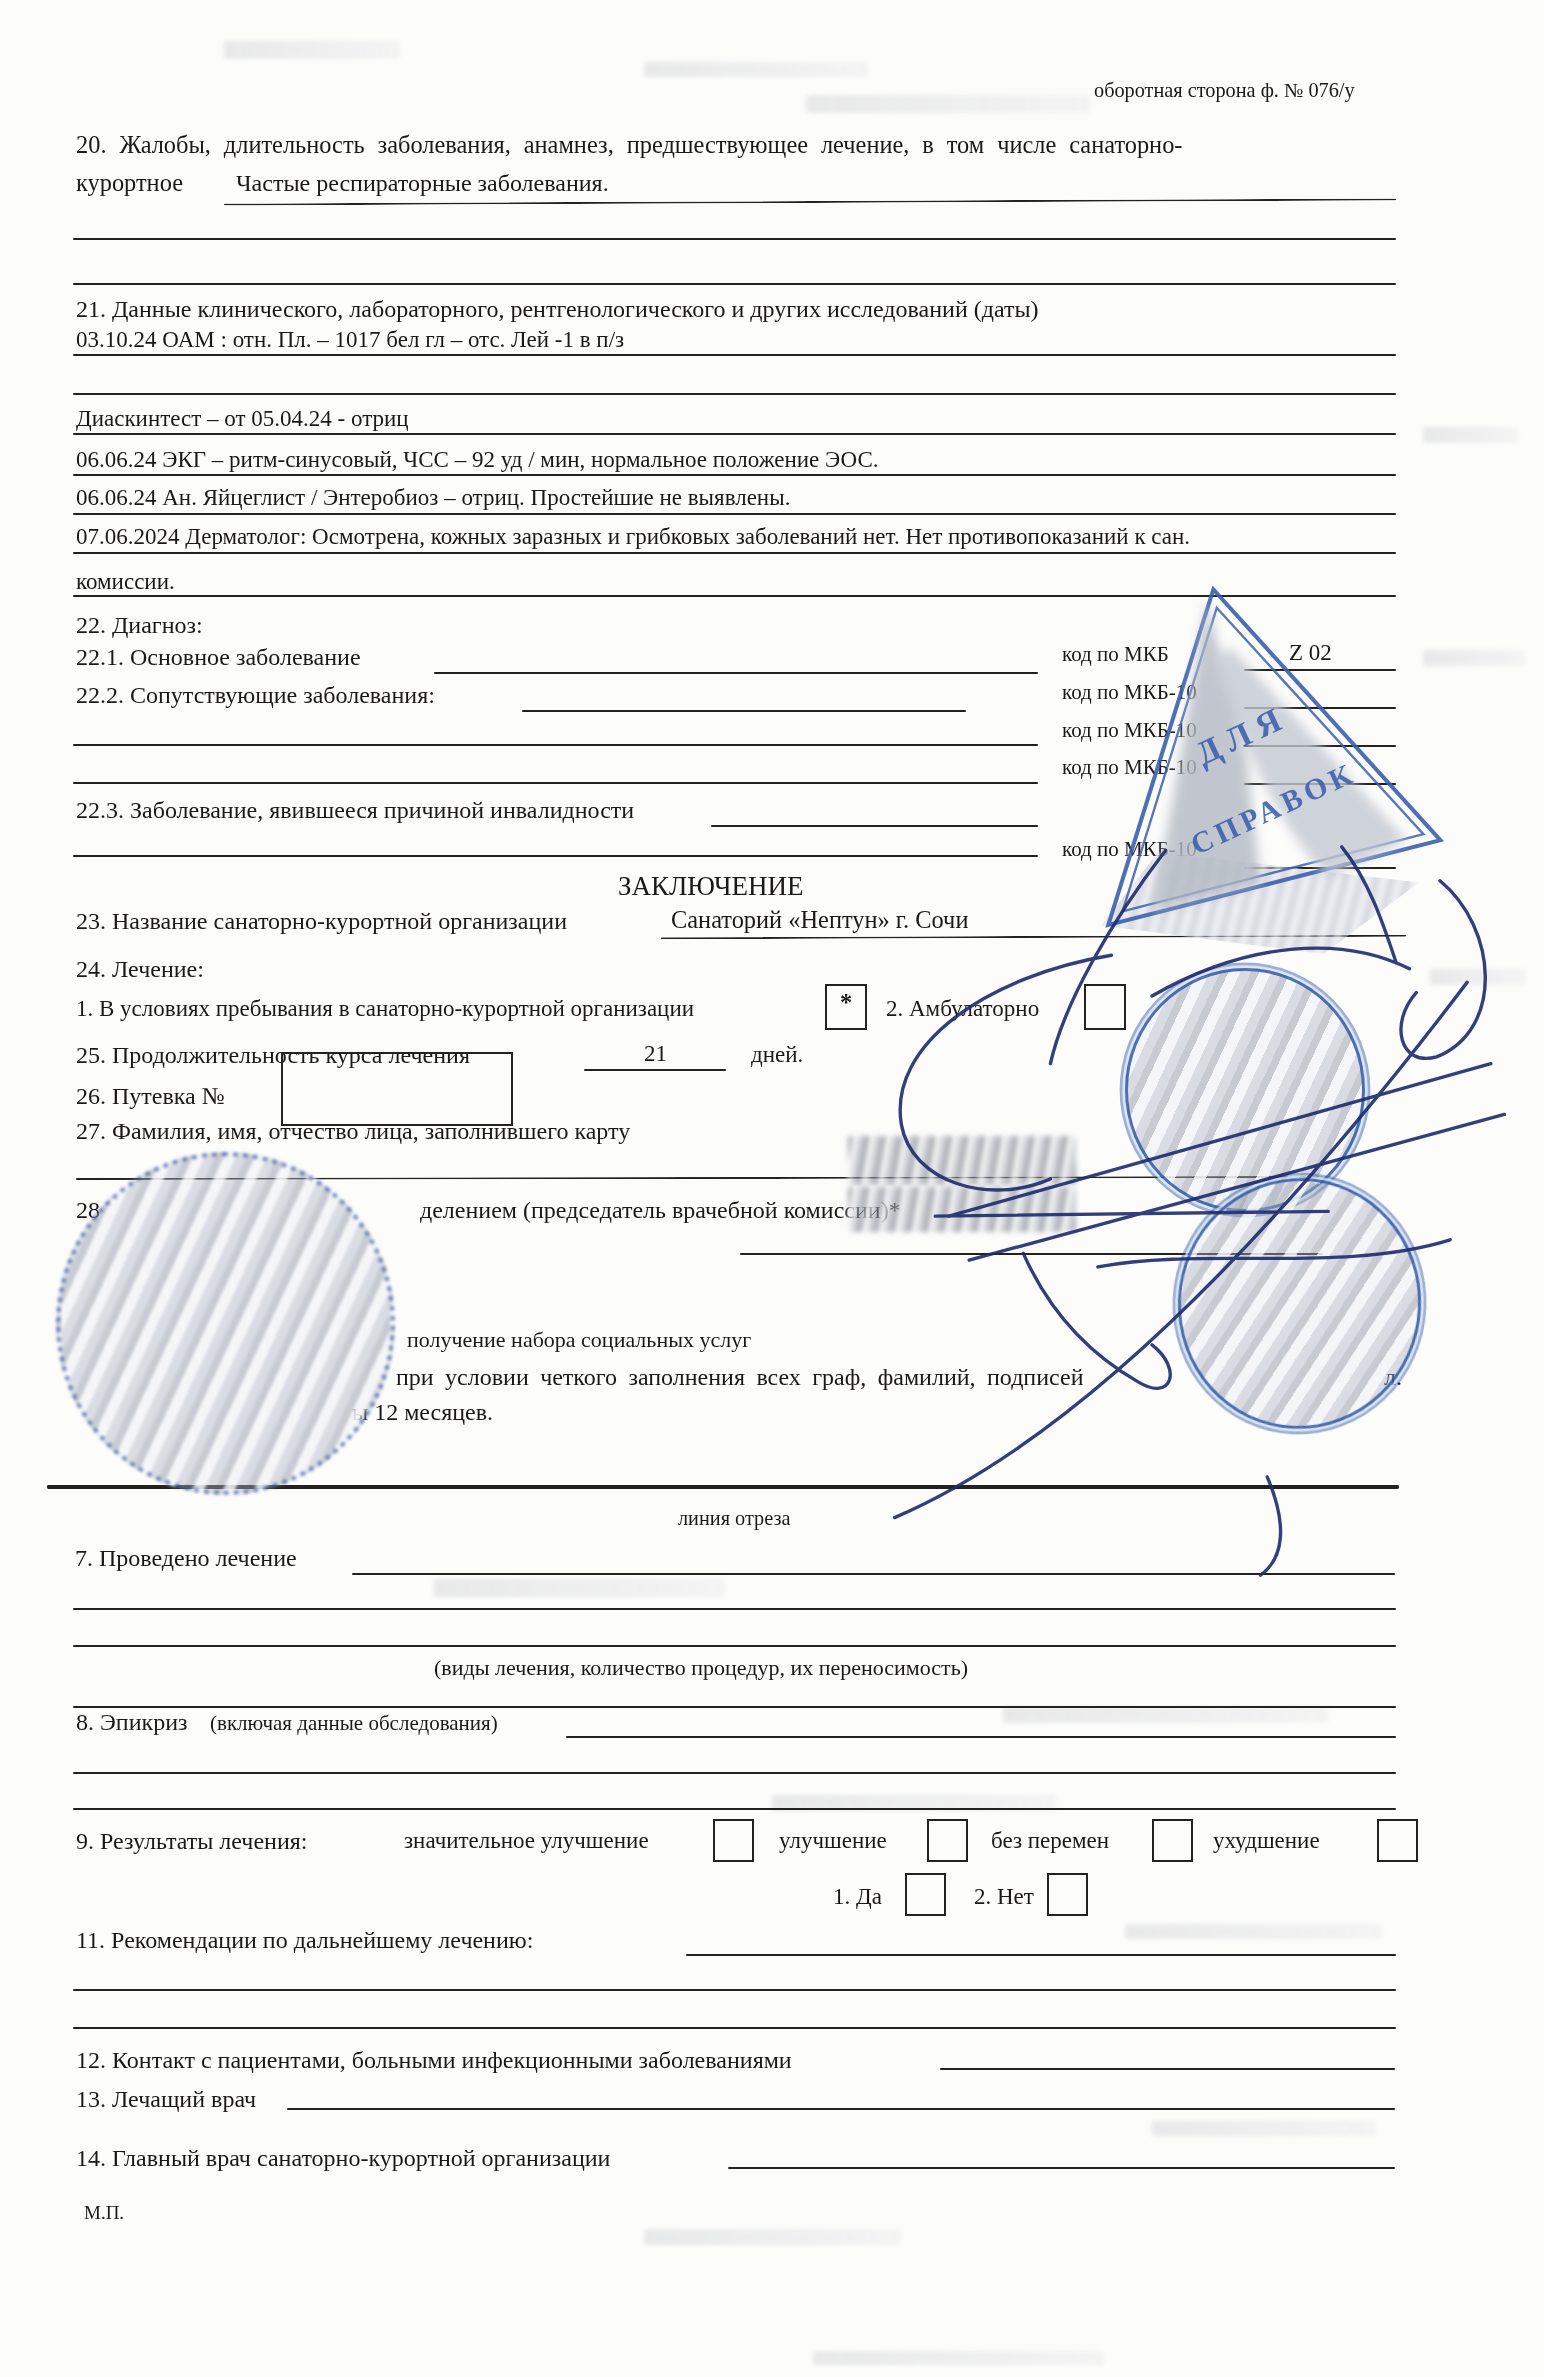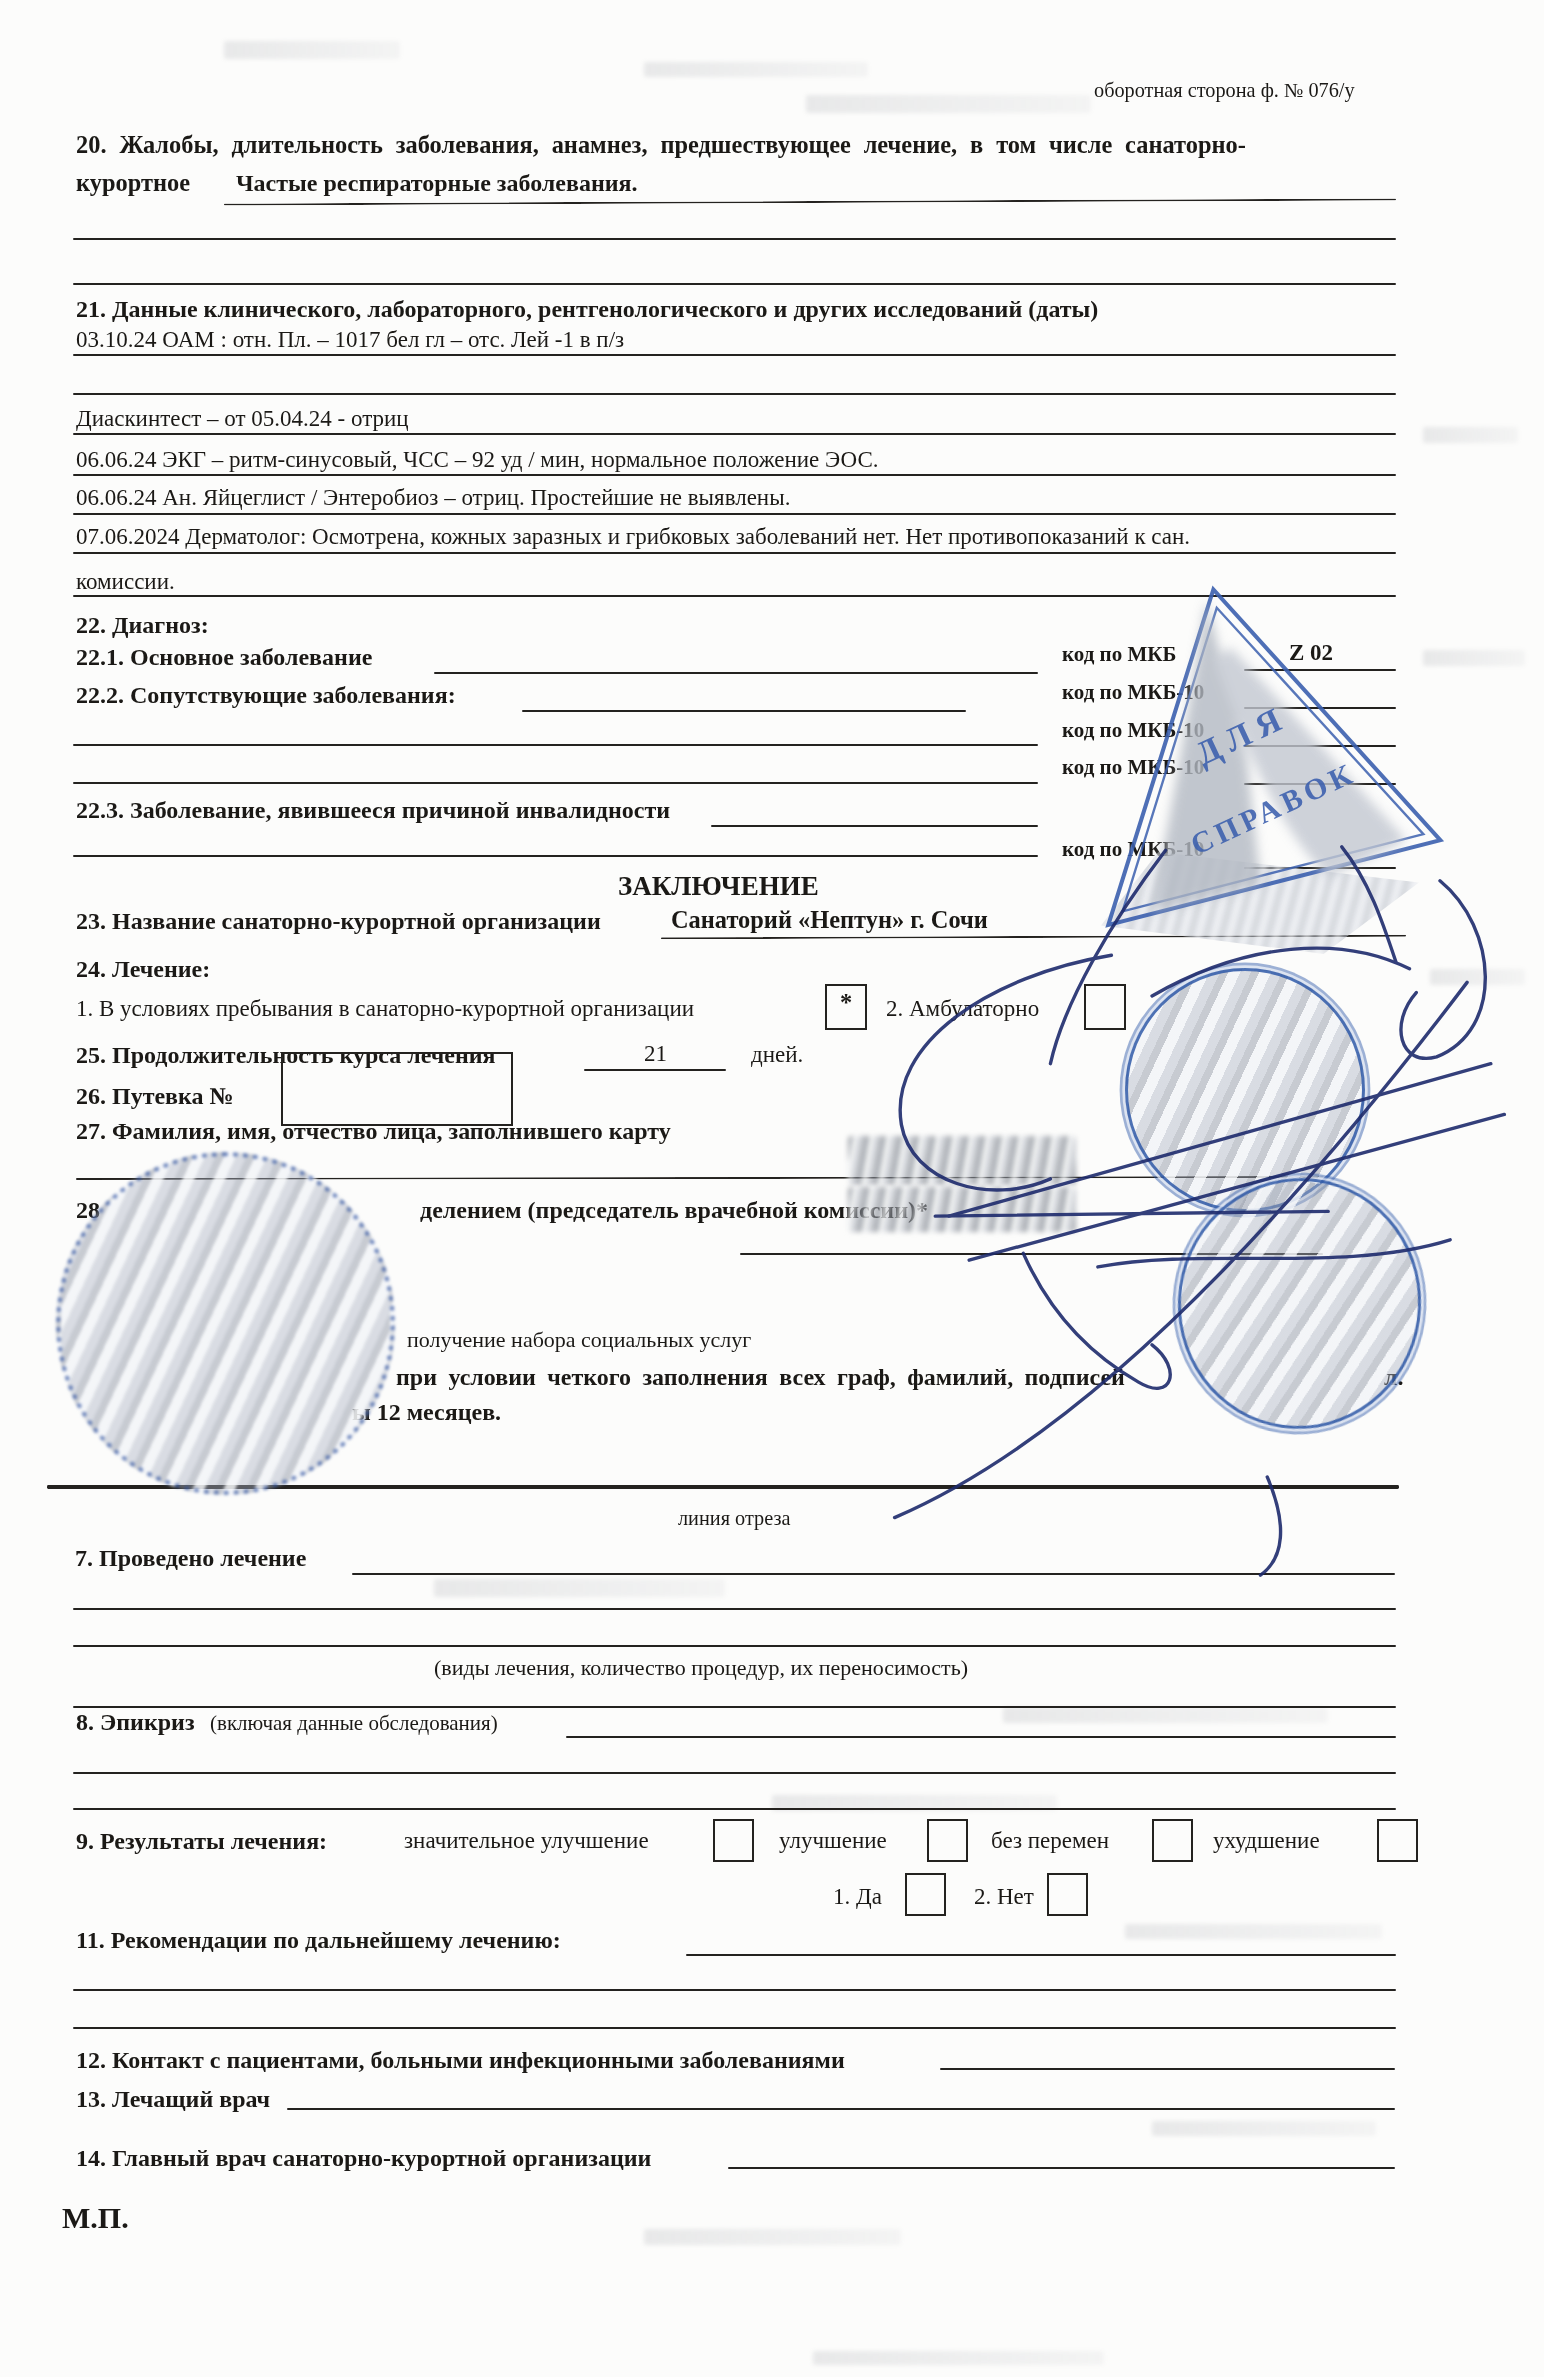--- a/index.html
+++ b/index.html
@@ -1,19 +1,19 @@
 <!DOCTYPE html>
 <html style="font-size:11px"><head>
 <meta charset="utf-8">
 <style>
   html,body{margin:0;padding:0;background:#ffffff;}
   .page{position:relative;width:1545px;height:2377px;background:#fcfcfb;
         font-family:"Liberation Serif",serif;color:#1b1916;overflow:hidden;}
   .t{position:absolute;white-space:nowrap;font-size:23px;line-height:1;z-index:2;}
-  .b{font-weight:700;}
+  .b{font-weight:400;}
   .ln{position:absolute;height:0;border-top:2.7px solid #24221f;border-radius:1.4px;z-index:2;}
   .thin{border-top-width:2px;}
   .box{position:absolute;border:2.7px solid #24221f;background:transparent;z-index:2;}
   .boxmark{position:absolute;width:100%;text-align:center;top:2.7px;font-size:24.4px;font-weight:700;}
   .ghost{position:absolute;background:linear-gradient(90deg,rgba(118,122,132,.30),rgba(118,122,132,.12));
          filter:blur(2px);border-radius:2.7px;opacity:.5;z-index:1;}
   .blurstrip{position:absolute;z-index:4;border-radius:4.1px;filter:blur(2.7px);
       background:repeating-linear-gradient(100deg,rgba(116,122,132,.62) 0 4.7px,rgba(236,238,240,.85) 4.7px 11px,rgba(156,162,174,.5) 11px 16.3px);}
   .cstamp{position:absolute;border-radius:50%;z-index:5;filter:blur(0.7px);
       background:repeating-linear-gradient(115deg,rgba(146,153,168,.50) 0 7.5px,rgba(242,244,247,.88) 7.5px 18.3px,rgba(168,176,192,.42) 18.3px 28px);}
@@ -165,21 +165,21 @@
   <div class="ln thin" style="left:686px;top:1954px;width:710px"></div>
   <div class="ln thin" style="left:73px;top:1989px;width:1323px"></div>
   <div class="ln thin" style="left:73px;top:2027px;width:1323px"></div>
 
   <div class="t b" style="left:76px;top:2048px;font-size:24px">12. Контакт с пациентами, больными инфекционными заболеваниями</div>
   <div class="ln thin" style="left:940px;top:2068px;width:455px"></div>
   <div class="t b" style="left:76px;top:2087px;font-size:24px">13. Лечащий врач</div>
   <div class="ln thin" style="left:287px;top:2108px;width:1108px"></div>
   <div class="t b" style="left:76px;top:2146px;font-size:24px">14. Главный врач санаторно-курортной организации</div>
   <div class="ln thin" style="left:728px;top:2167px;width:667px"></div>
-  <div class="t b" style="left:62px;top:2203px;font-size:30px">М.П.</div>
+  <div class="t b" style="left:84px;top:2203px;font-size:19px">М.П.</div>
 
   <div class="blurstrip" style="left:848px;top:1136px;width:228px;height:49px"></div>
   <div class="blurstrip" style="left:848px;top:1187px;width:228px;height:45px"></div>
 
   <div class="sail" style="left:1101px;top:852px;width:318px;height:102px"></div>
 
   <svg width="434" height="393" viewBox="0 0 640 580" style="left:1037px;top:559px">
     <defs>
         <filter id="fb">
           <feGaussianBlur stdDeviation="8"></feGaussianBlur>

